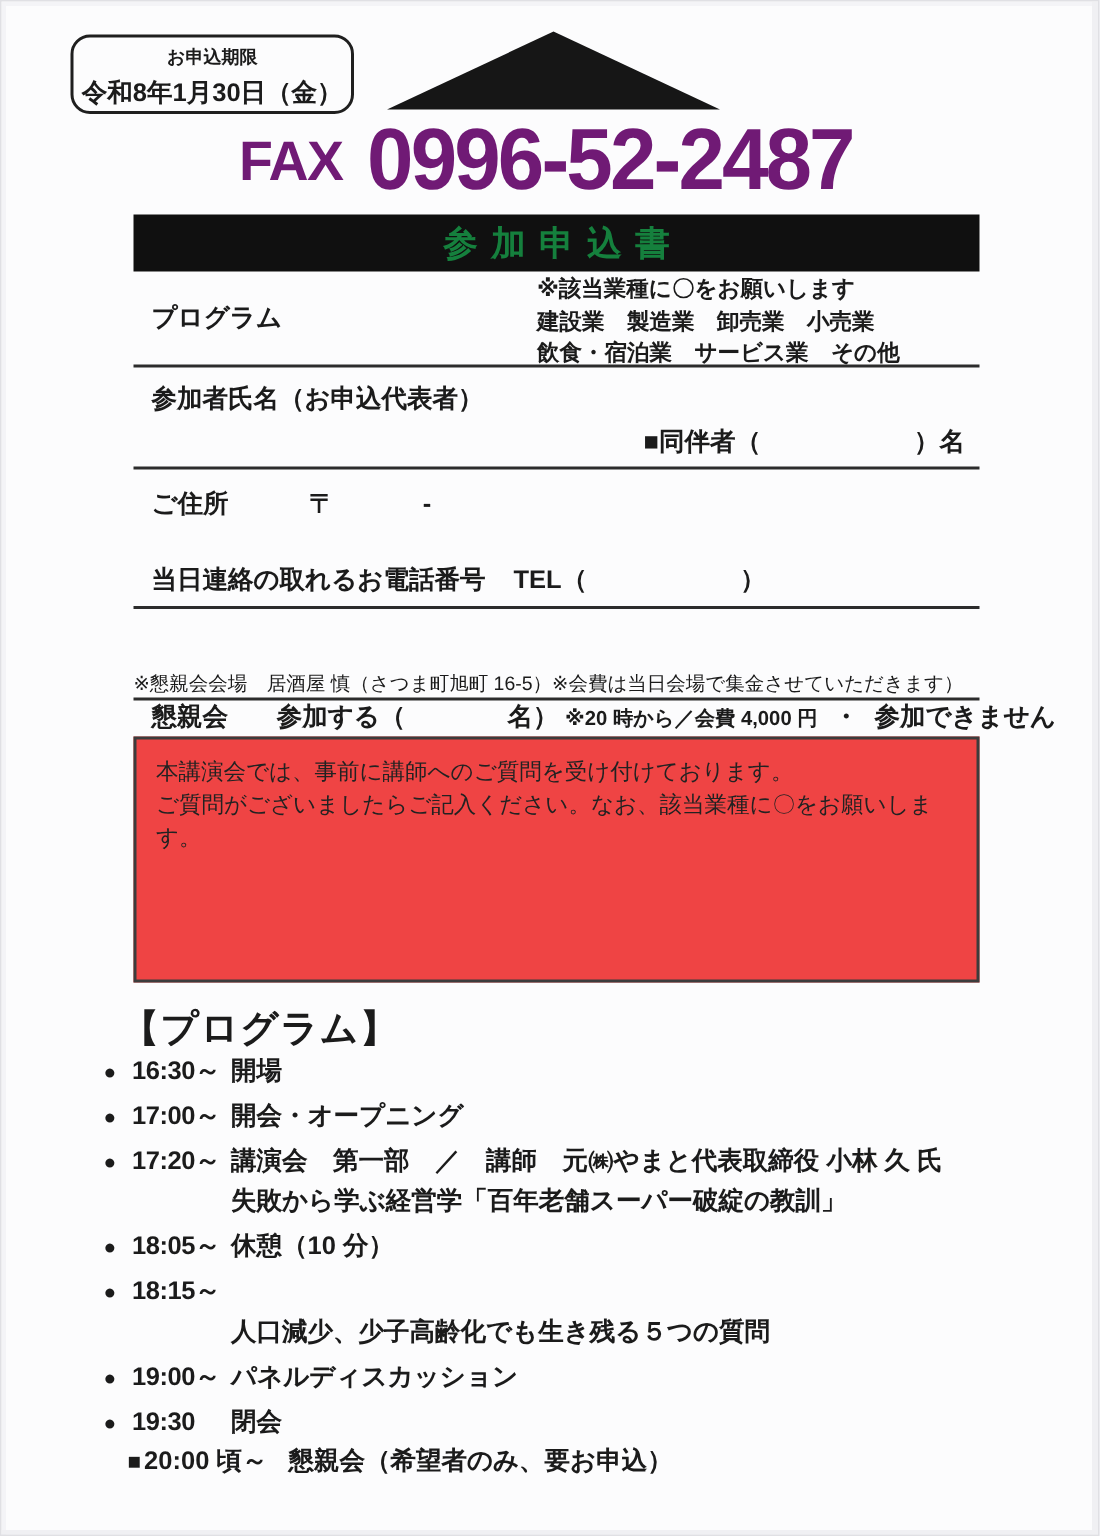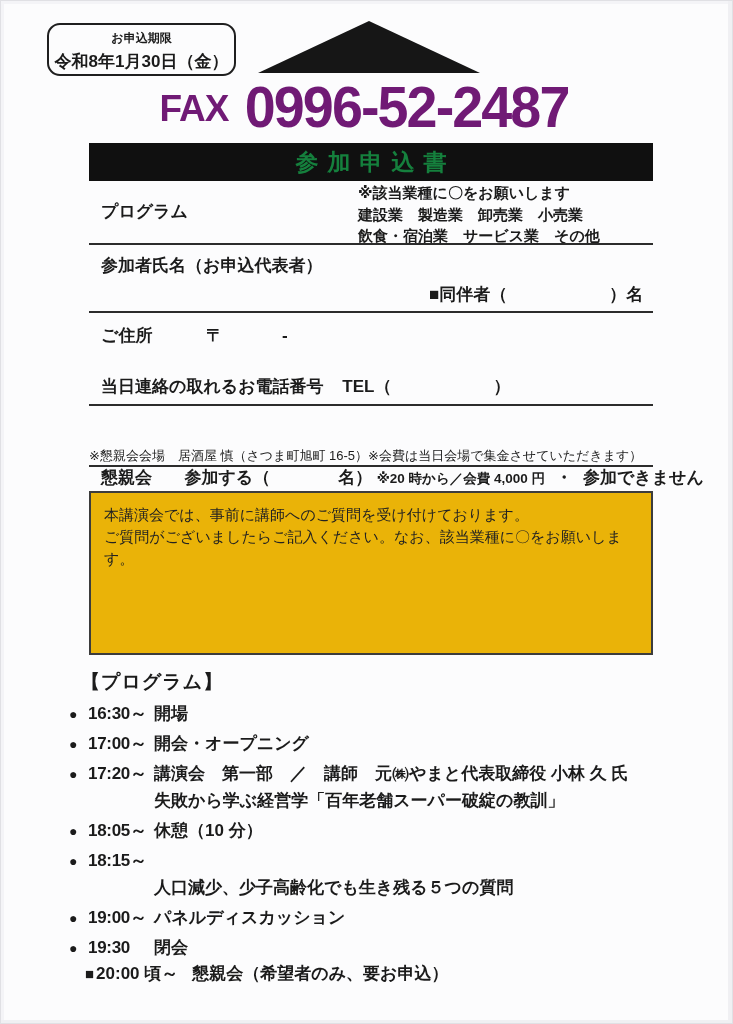--- a/index.html
+++ b/index.html
@@ -38,25 +38,25 @@
   .rule{position:absolute;left:88px;width:564px;height:2px;background:#2c2c2c;}
   .flabel{position:absolute;font-size:17px;font-weight:bold;white-space:nowrap;}
   .industry{position:absolute;left:357px;top:181px;font-size:15px;font-weight:bold;line-height:21.5px;white-space:nowrap;}
   .party-row{position:absolute;left:100px;top:421px;white-space:nowrap;font-weight:bold;margin-top:44px;}
   .party-row .big{font-size:17px;}
   .party-row .small{font-size:13.5px;}
   .party-note{position:absolute;left:88px;top:446px;font-size:13px;font-weight:normal;white-space:nowrap;}
   
   .question-box{
     position:absolute;left:88px;top:490px;width:564px;height:164px;
-    border:2px solid #3c3c3c;background:#eab308;
+    border:2px solid #3c3c3c;background:#ef4444;
     padding:11px 13px;font-size:15px;line-height:22px;color:#222;
   }
   
-  .program-heading{position:absolute;left:80px;top:668px;font-size:19px;font-weight:bold;letter-spacing:1px;}
+  .program-heading{position:absolute;left:80px;top:668px;font-size:25px;font-weight:bold;letter-spacing:1px;}
   .program{position:absolute;left:68px;top:701px;width:600px;}
   .prow{display:flex;align-items:baseline;min-height:21px;margin-bottom:7px;font-weight:bold;font-size:17px;white-space:nowrap;}
   .prow .bullet{width:19px;font-size:14px;}
   .prow .ptime{width:66px;letter-spacing:-.3px;}
   .prow.cont{margin-top:-3px;}
   .prow.cont .ptext{margin-left:85px;}
   .program-footer{position:absolute;left:84px;top:961px;font-size:17px;font-weight:bold;white-space:nowrap;}
   .program-footer .fb{font-size:15px;margin-right:2px;}
   .program-footer .ft{margin-right:14px;}
 </style>

